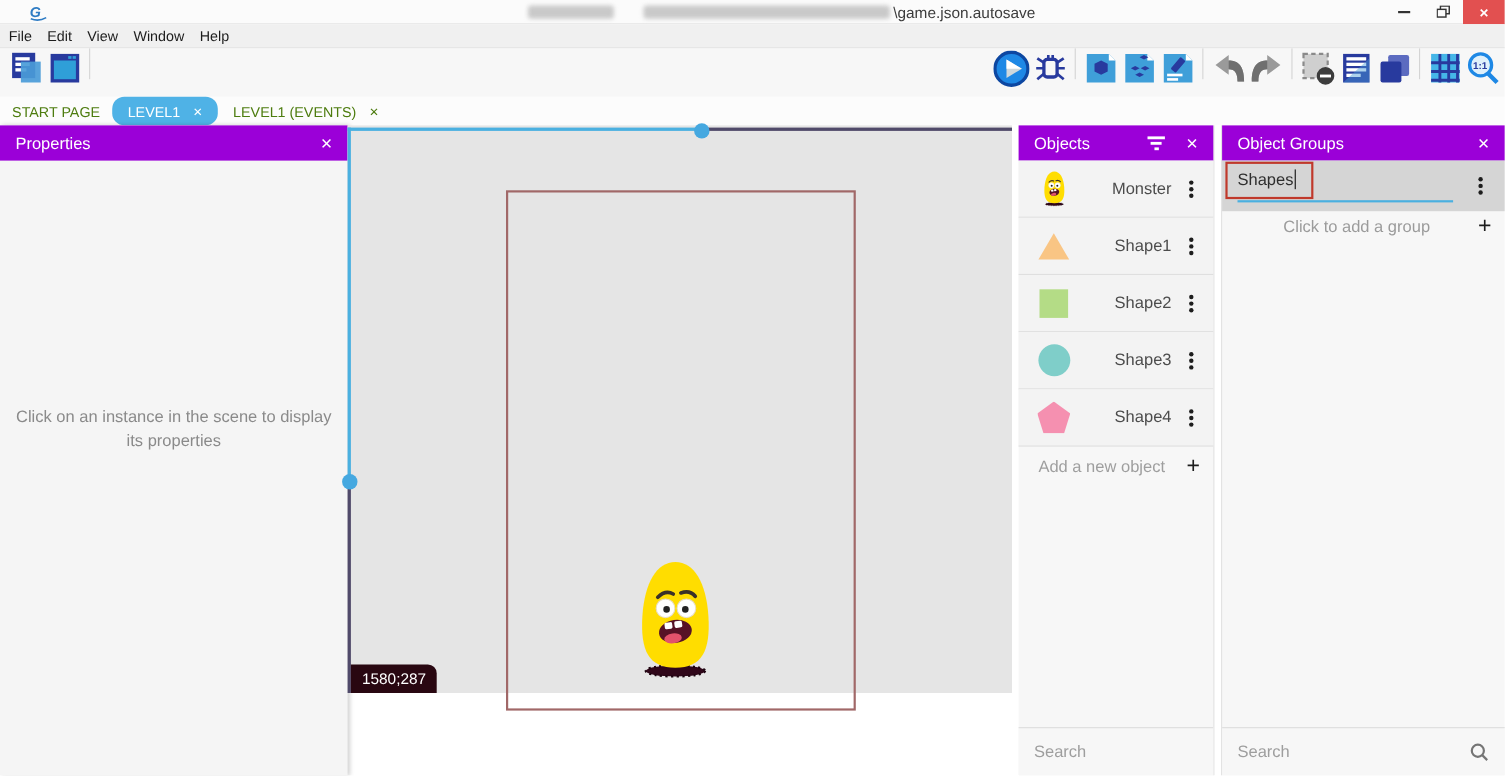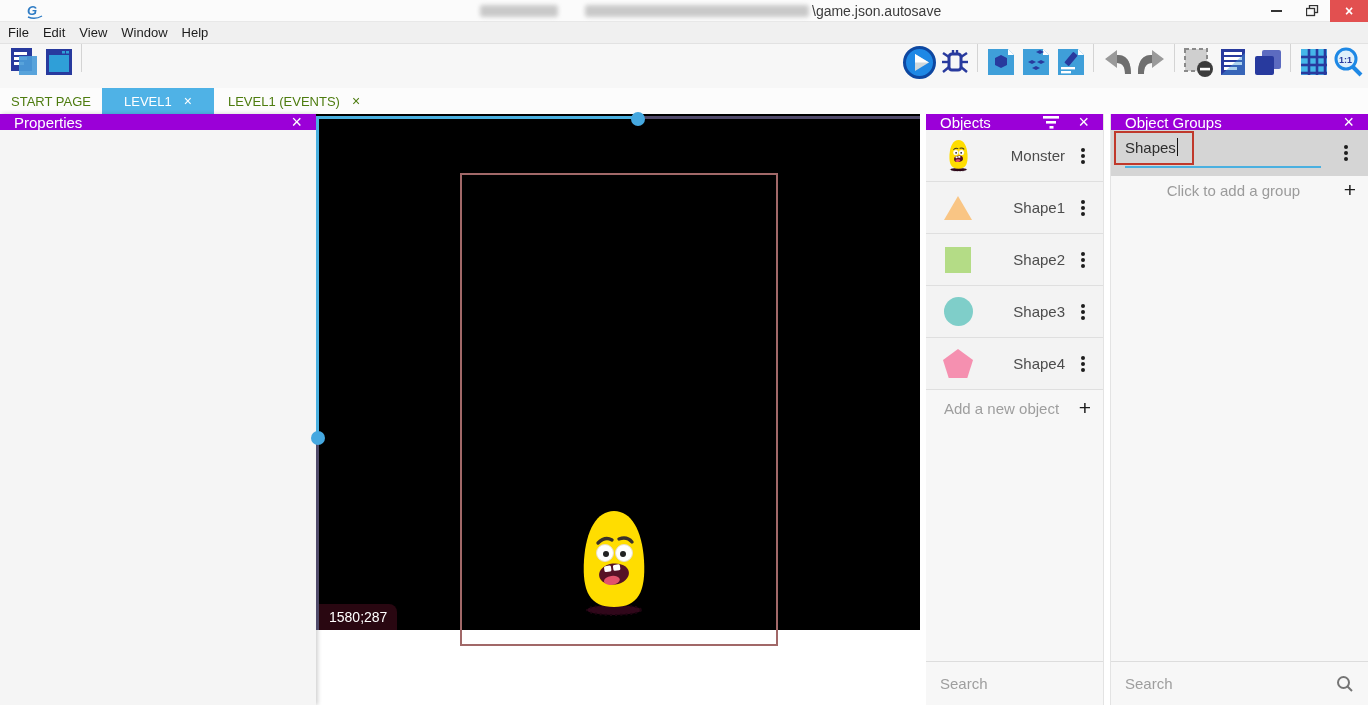--- a/index.html
+++ b/index.html
@@ -36,40 +36,40 @@
   .tb-btn { width:35px; height:36px; display:flex; align-items:center;
     justify-content:center; }
   .tb-sep { width:1px; height:28px; background:#d4d4d4; margin:0 5px; }
 
   
   .tabbar { position:absolute; top:88px; left:0; width:1368px; height:26px;
     background:#fcfcfc; display:flex; }
   .tab { height:26px; display:flex; align-items:center; justify-content:center;
     font-size:13px; color:#4d7c0f; gap:12px; }
   .tab-start { width:102px; }
-  .tab-active { width:112px; background:#4fb2e6; color:#fff; }
+  .tab-active { width:96px; background:#4fb2e6; color:#fff;border-radius:11px; }
   .tab-events { width:160px; }
   .tab .x { font-size:14px; }
 
   
   .main { position:absolute; top:114px; left:0; width:1368px; height:591px; background:#fff; }
-  .panel-header { height:16px; background:#9b00d8; color:#fff; display:flex;
+  .panel-header { height:32px; background:#9b00d8; color:#fff; display:flex;
     align-items:center; padding:0 14px; font-size:15px; }
   .panel-header .spacer { flex:1; }
   .panel-header .x { font-size:18px; font-weight:300; margin-left:14px; }
 
   
   .props { position:absolute; left:0; top:0; width:316px; height:591px;
     background:#f5f5f5; box-shadow:2px 0 4px rgba(0,0,0,.18); }
   .props-msg { position:absolute; top:255px; left:13px; width:290px; text-align:center;
     font-size:15px; line-height:21px; color:#8a8a8a; }
 
   
   .canvas { position:absolute; left:316px; top:0; width:604px; height:516px;
-    background:#000000; }
+    background:#e5e5e5; }
   .hline-blue { position:absolute; left:0; top:2px; width:322px; height:3px; background:#4ab0e0; }
   .hline-mut  { position:absolute; left:322px; top:2px; right:0; height:3px; background:#504a6a; }
   .vline-blue { position:absolute; left:0; top:2px; width:3px; height:322px; background:#4ab0e0; }
   .vline-mut  { position:absolute; left:0; top:324px; width:3px; bottom:0; background:#504a6a; }
   .dot { position:absolute; width:14px; height:14px; border-radius:50%; background:#45a8e0; }
   .dot-h { left:315px; top:-2px; }
   .dot-v { left:-5px; top:317px; }
   .scene-rect { position:absolute; left:144px; top:59px; width:318px; height:473px;
     border:2px solid #a16868; }
   .monster { position:absolute; left:260px; top:394px; }
@@ -318,20 +318,21 @@
 </div>
 
 <div class="main">
 
   <div class="props">
     <div class="panel-header">
       <span>Properties</span>
       <span class="spacer"></span>
       <span class="x">×</span>
     </div>
+    <div class="props-msg">Click on an instance in the scene to display its properties</div>
   </div>
 
   <div class="canvas">
     <div class="hline-blue"></div>
     <div class="hline-mut"></div>
     <div class="vline-blue"></div>
     <div class="vline-mut"></div>
     <div class="dot dot-h"></div>
     <div class="dot dot-v"></div>
     <div class="scene-rect"></div>

